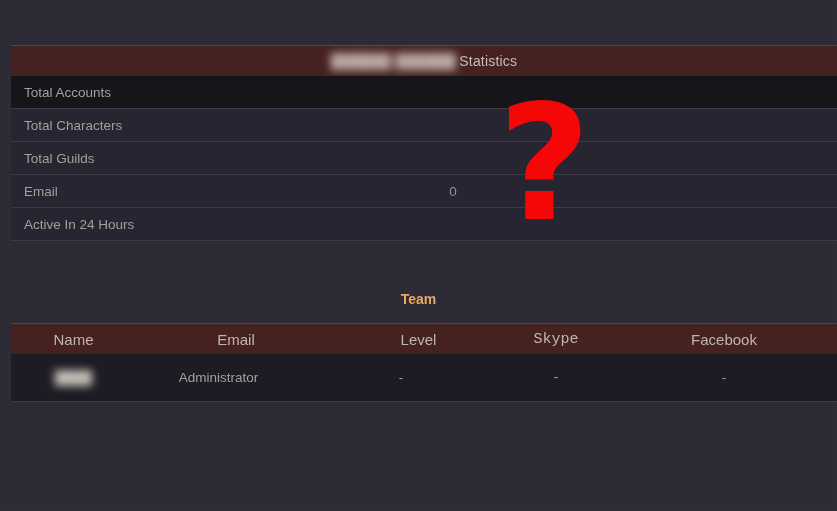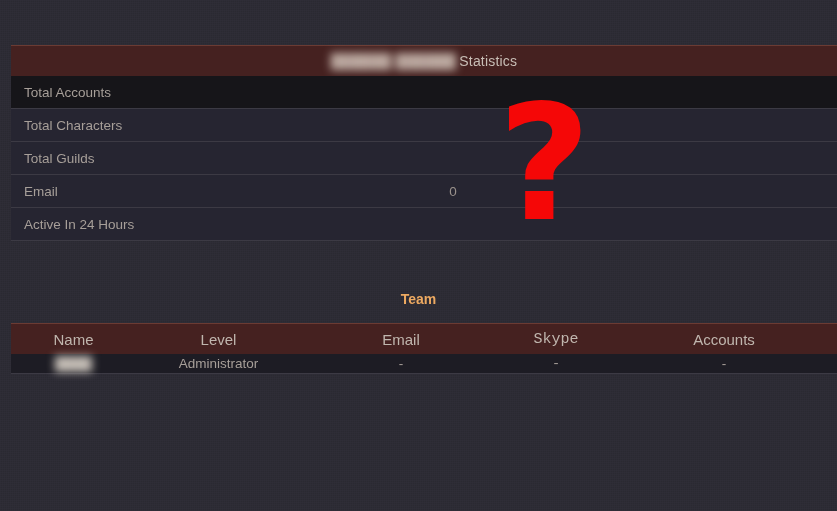--- a/index.html
+++ b/index.html
@@ -142,21 +142,21 @@
     align-items: center;
   }
 
   .team-head .cell {
     font-size: 15px;
     color: #c0b6ae;
     text-align: center;
   }
 
   .team-row {
-    height: 20px;
+    height: 48px;
     display: flex;
     align-items: center;
     background: #1d1c24;
     border-bottom: 1px solid #3c3a44;
   }
 
   .team-row .cell {
     font-size: 13.5px;
     color: #a79f99;
     text-align: center;
@@ -224,24 +224,24 @@
   </div>
 
   <div class="qmark">?</div>
 
   <div class="team-title">Team</div>
 
   <div class="team-panel">
 
     <div class="team-head">
       <div class="cell col-name">Name</div>
+      <div class="cell col-email">Email</div>
       <div class="cell col-level">Level</div>
-      <div class="cell col-email">Email</div>
       <div class="cell col-skype">Skype</div>
-      <div class="cell col-facebook">Accounts</div>
+      <div class="cell col-facebook">Facebook</div>
     </div>
 
     <div class="team-row">
       <div class="cell col-name">
         <span class="name-redacted">████</span>
       </div>
       <div class="cell col-level">Administrator</div>
       <div class="cell col-email dash">-</div>
       <div class="cell col-skype dash">-</div>
       <div class="cell col-facebook dash">-</div>

